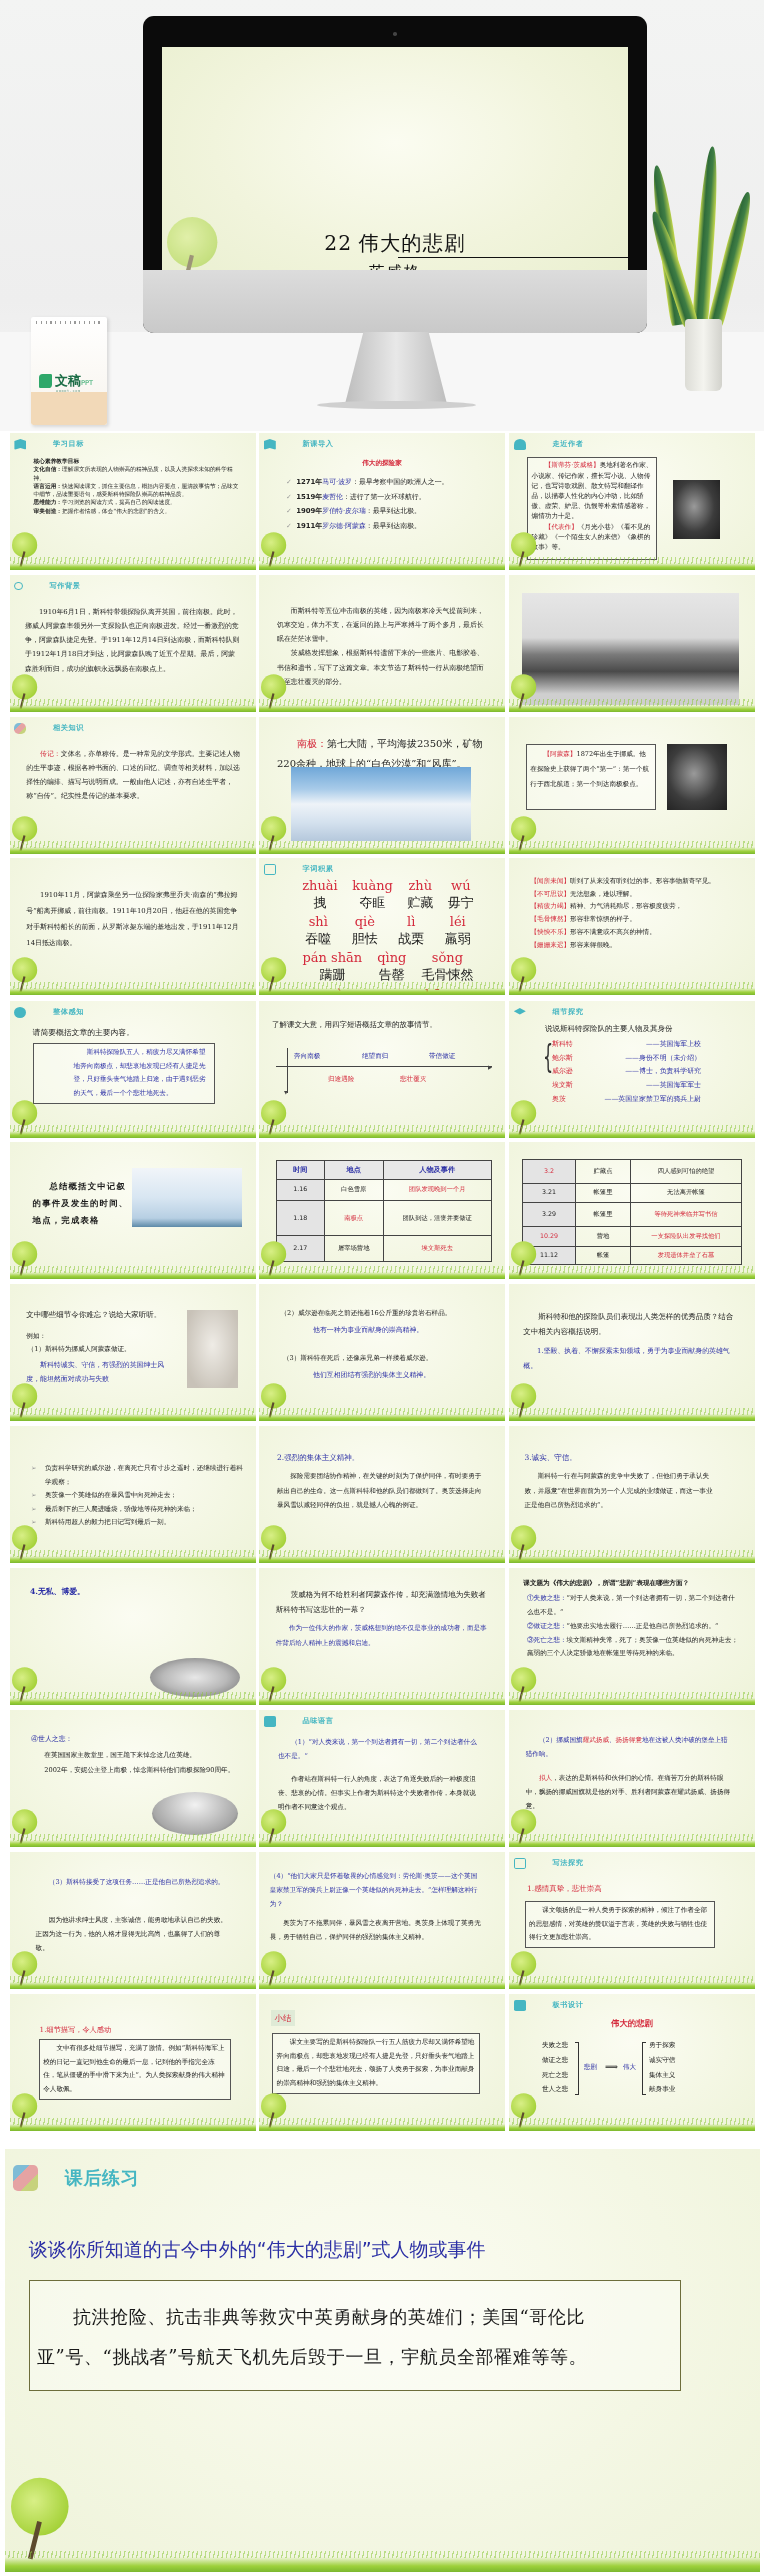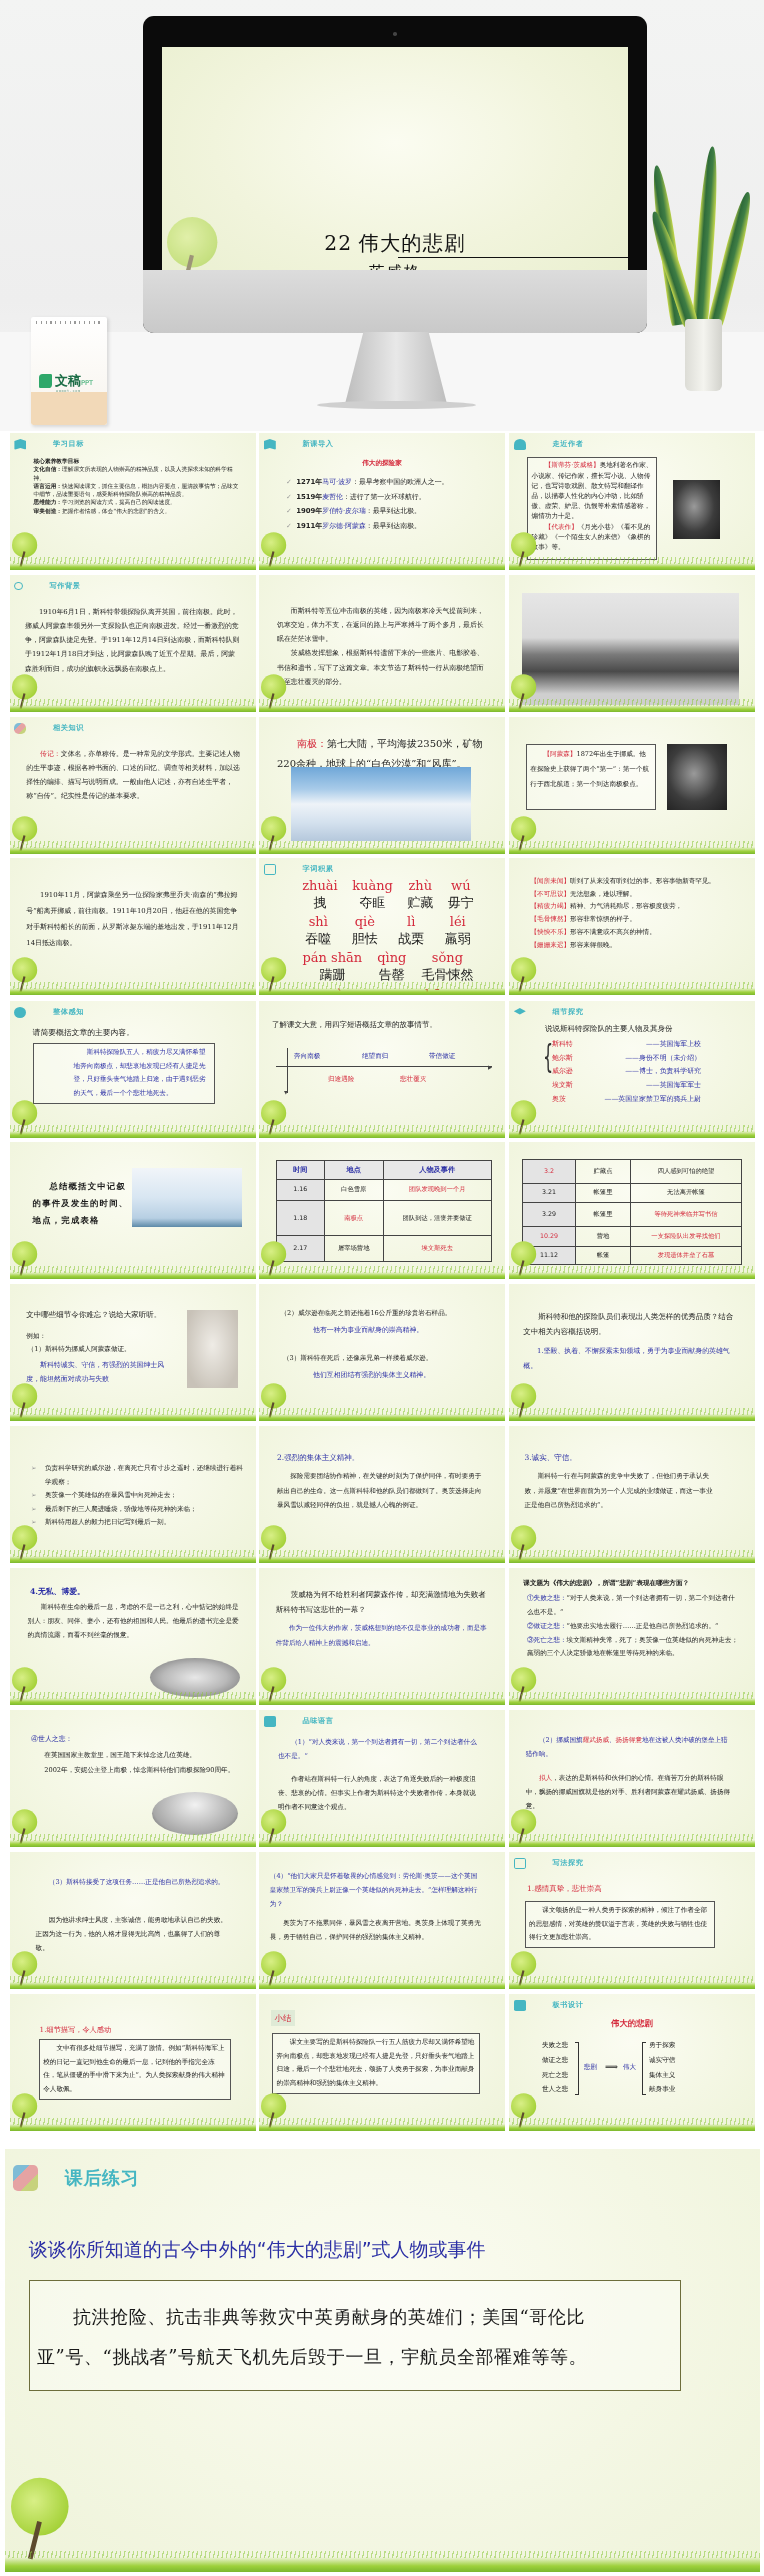--- a/index.html
+++ b/index.html
@@ -560,21 +560,20 @@
   <div class="indent" style="position:absolute;left:15.5px;top:43px;right:36px;font-size:6.6px;line-height:2.2;">斯科特一行在与阿蒙森的竞争中失败了，但他们勇于承认失败，并愿意“在世界面前为另一个人完成的业绩做证，而这一事业正是他自己所热烈追求的”。</div>
   <div class="tree">
       <div class="crown"></div>
       <div class="trunk"></div>
     </div>
   <div class="grass"></div>
 </div>
 
 <div class="slide" style="left:9.6px;top:1568px;">
   <div class="blue" style="position:absolute;left:20.3px;top:16.7px;font-size:7.8px;font-weight:bold;">4.无私、博爱。</div>
-  <div class="indent" style="position:absolute;left:18px;top:33px;right:15.5px;font-size:6.6px;line-height:2.1;">斯科特在生命的最后一息，考虑的不是一己之利，心中惦记的始终是别人：朋友、同伴、妻小，还有他的祖国和人民。他最后的遗书完全是爱的真情流露，而看不到丝毫的恨意。</div>
   <div class="photo letters oval" style="left:140px;top:90px;width:90px;height:39px;"></div>
   <div class="tree">
       <div class="crown"></div>
       <div class="trunk"></div>
     </div>
   <div class="grass"></div>
 </div>
 
 <div class="slide" style="left:259px;top:1568px;">
   <div class="indent" style="position:absolute;left:16.7px;top:19px;right:18px;font-size:7.5px;line-height:2.0;font-family:'DejaVu Sans',sans-serif;">茨威格为何不给胜利者阿蒙森作传，却充满激情地为失败者斯科特书写这悲壮的一幕？</div>

